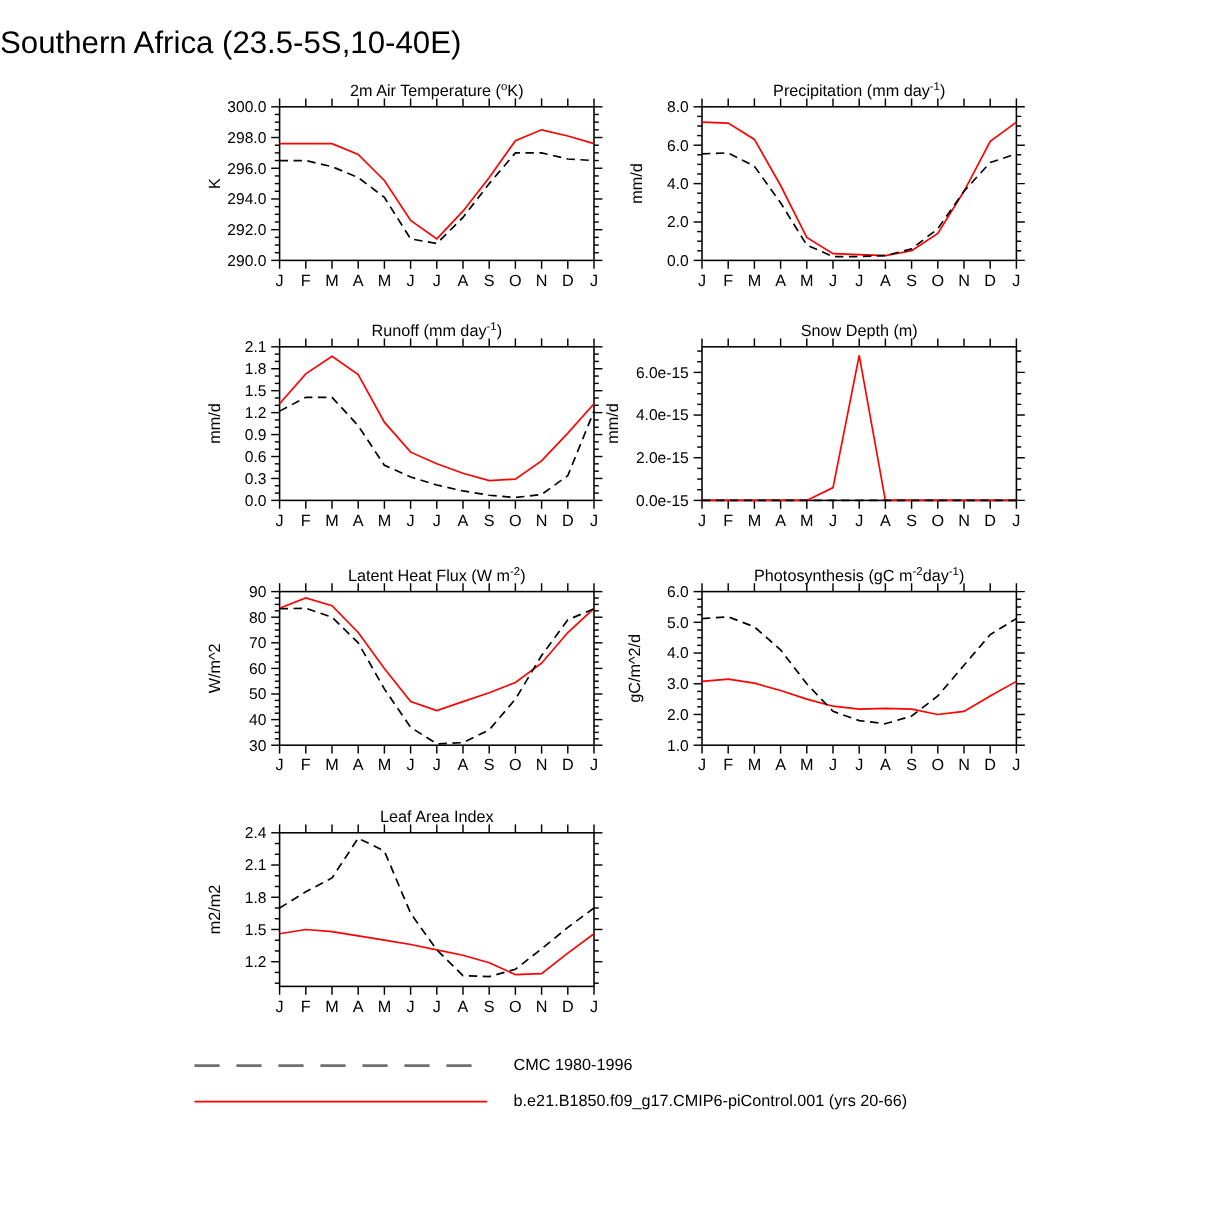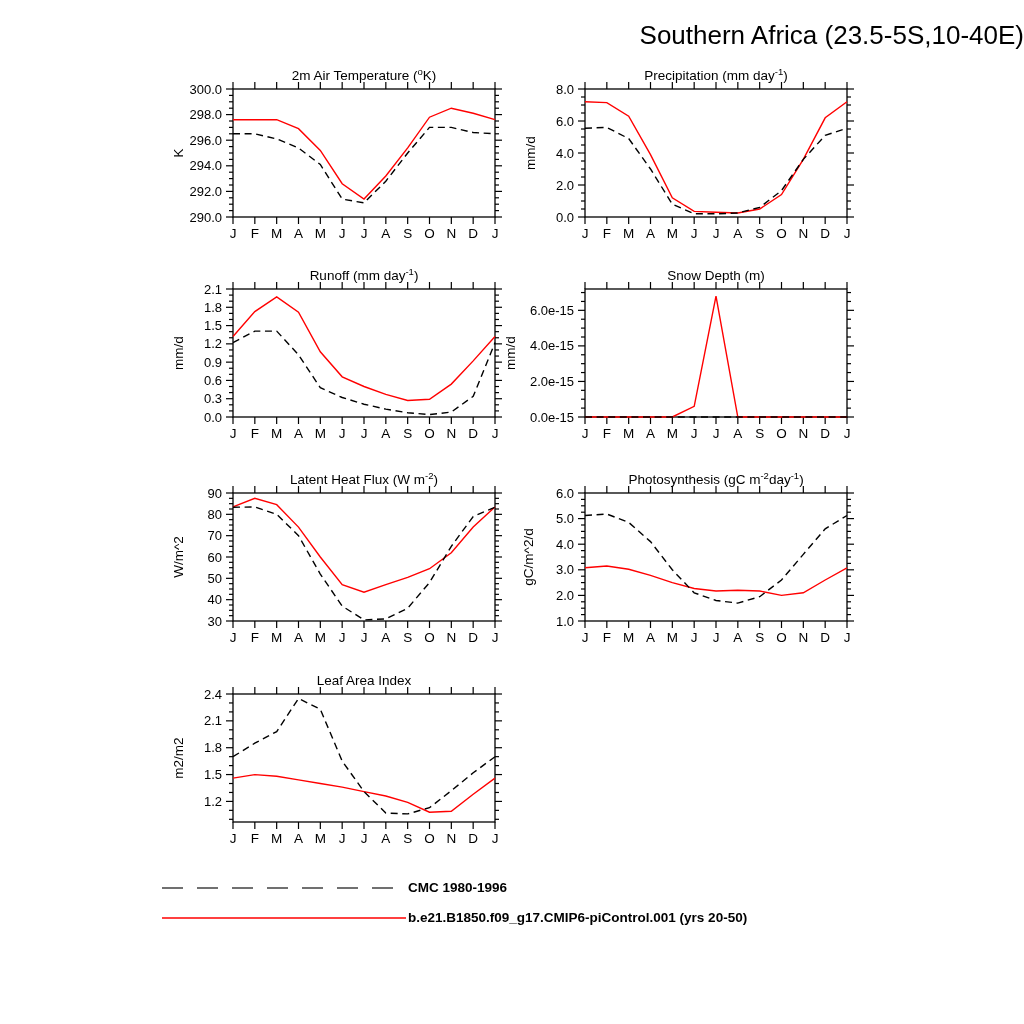--- a/index.html
+++ b/index.html
@@ -1,24 +1,24 @@
 <!DOCTYPE html>
 <html><head>
 <meta charset="utf-8">
 <style>
   html,body{margin:0;padding:0;background:#fff;}
   .page{position:relative;width:1024px;height:1024px;background:#ffffff;overflow:hidden;
         font-family:"Liberation Sans",sans-serif;color:#000;}
-  .fig-title{position:absolute;top:20px;left:0;width:1024px;text-align:right;
+  .fig-title{position:absolute;top:20px;left:0;width:1024px;text-align:left;
              font-size:26px;letter-spacing:0px;}
   #chart-svg{position:absolute;left:0;top:0;}
   .legend{position:absolute;left:160px;top:877px;display:flex;flex-direction:column;gap:9px;}
   .legend-row{display:flex;align-items:center;height:21px;}
   .legend-line{flex:0 0 auto;}
-  .legend-label{margin-left:0;font-size:13.5px;white-space:nowrap;font-weight:bold;}
+  .legend-label{margin-left:20px;font-size:13.5px;white-space:nowrap;}
   svg text{font-family:"Liberation Sans",sans-serif;fill:#000;}
 </style>
 </head>
 <body>
 
 <div class="page">
   <div class="fig-title">Southern Africa (23.5-5S,10-40E)</div>
 
   <svg id="chart-svg" width="1024" height="1024">
       <g>
@@ -704,16 +704,16 @@
     <div class="legend-row">
       <svg class="legend-line" width="248" height="8">
         <line x1="2" y1="4" x2="246" y2="4" stroke="#707070" stroke-width="2.2" stroke-dasharray="21 14"></line>
       </svg>
       <span class="legend-label">CMC 1980-1996</span>
     </div>
     <div class="legend-row">
       <svg class="legend-line" width="248" height="8">
         <line x1="2" y1="4" x2="246" y2="4" stroke="#ff0000" stroke-width="1.3"></line>
       </svg>
-      <span class="legend-label">b.e21.B1850.f09_g17.CMIP6-piControl.001 (yrs 20-50)</span>
+      <span class="legend-label">b.e21.B1850.f09_g17.CMIP6-piControl.001 (yrs 20-66)</span>
     </div>
   </div>
 </div>
 
 </body></html>

